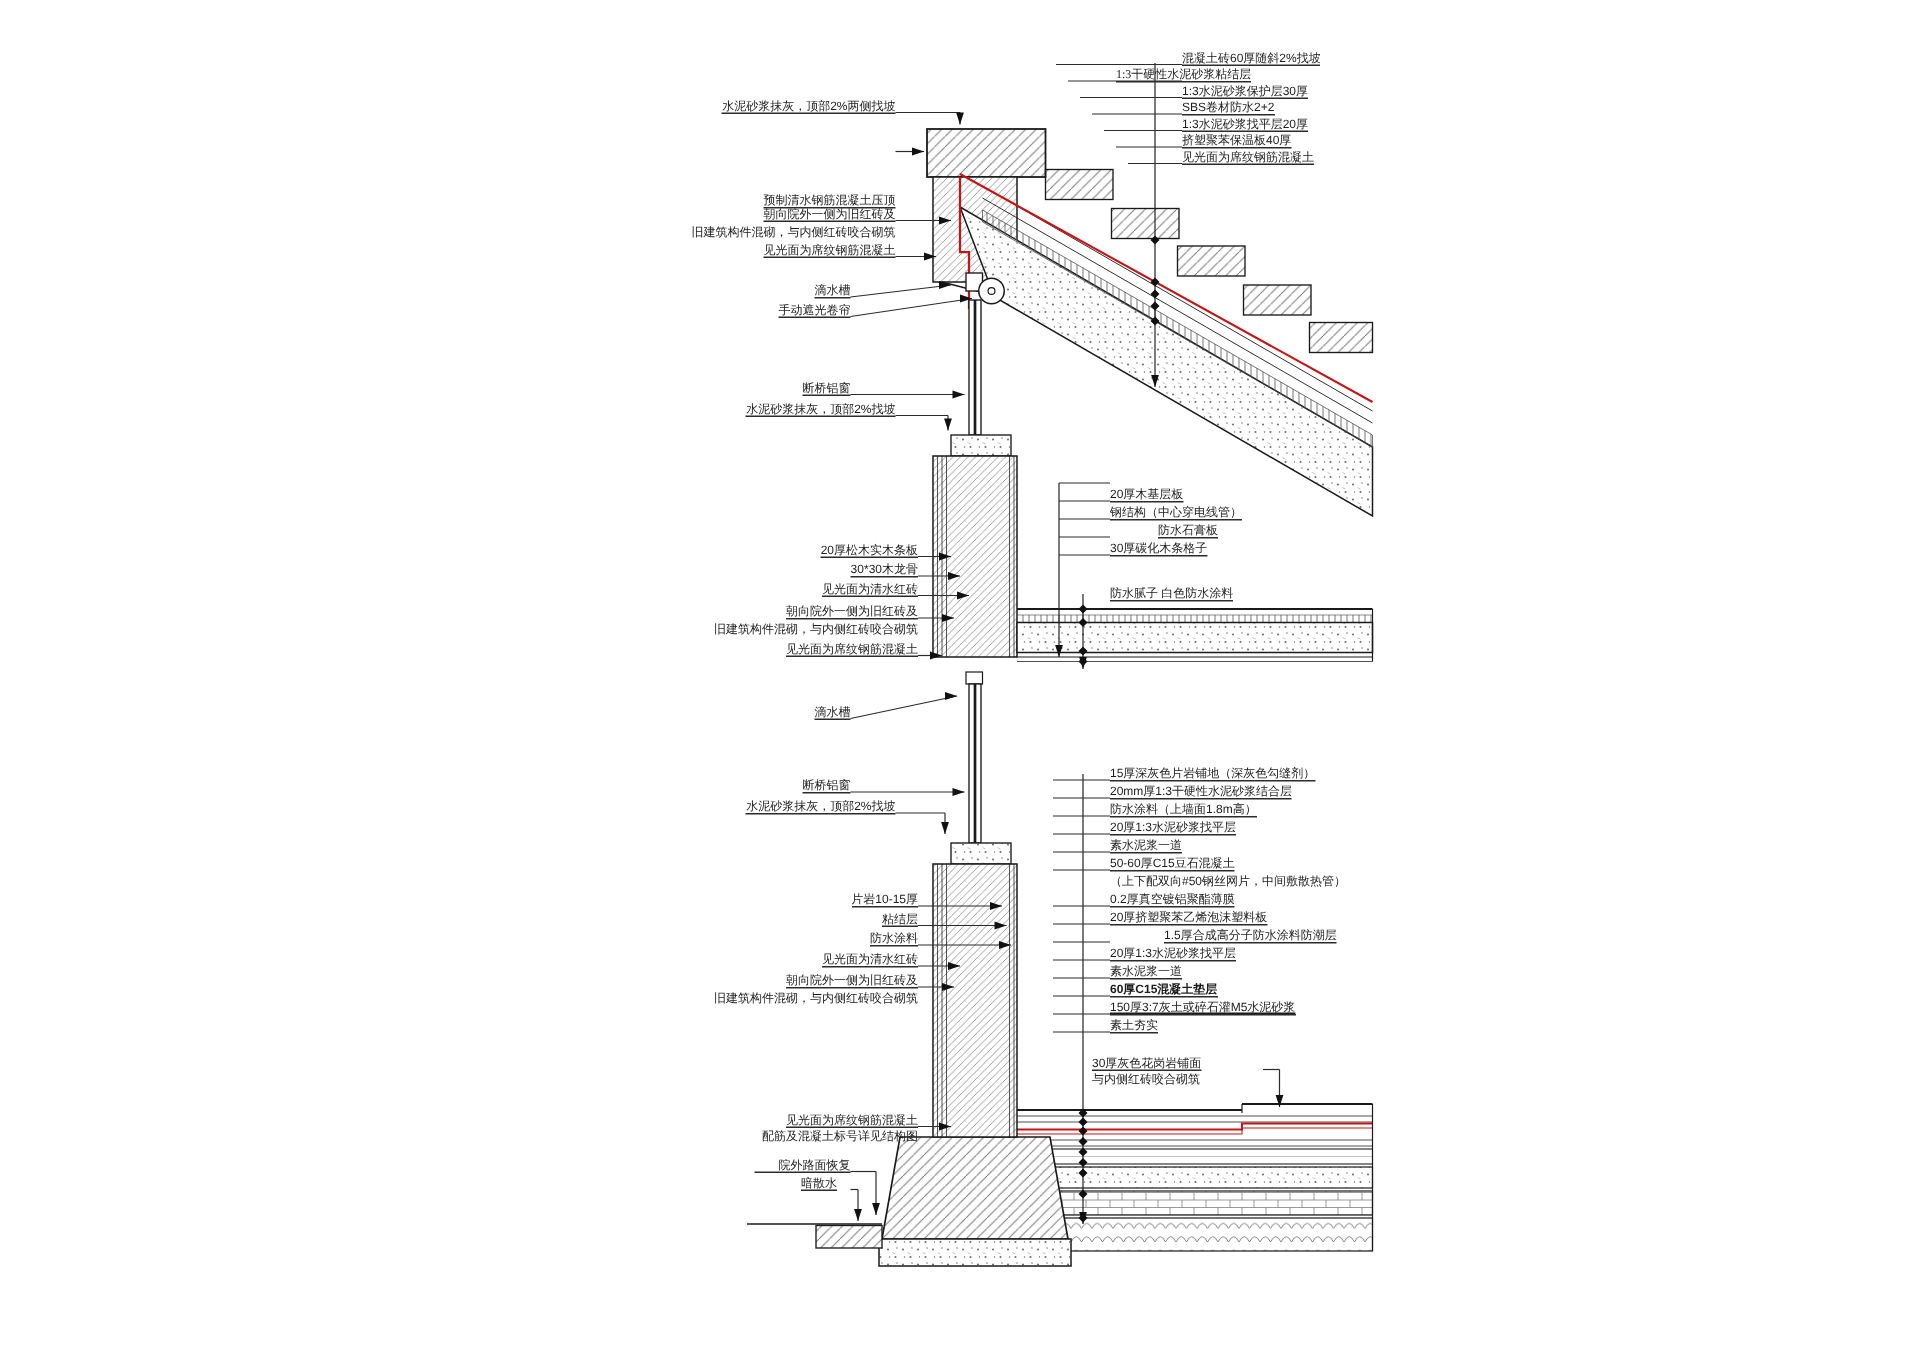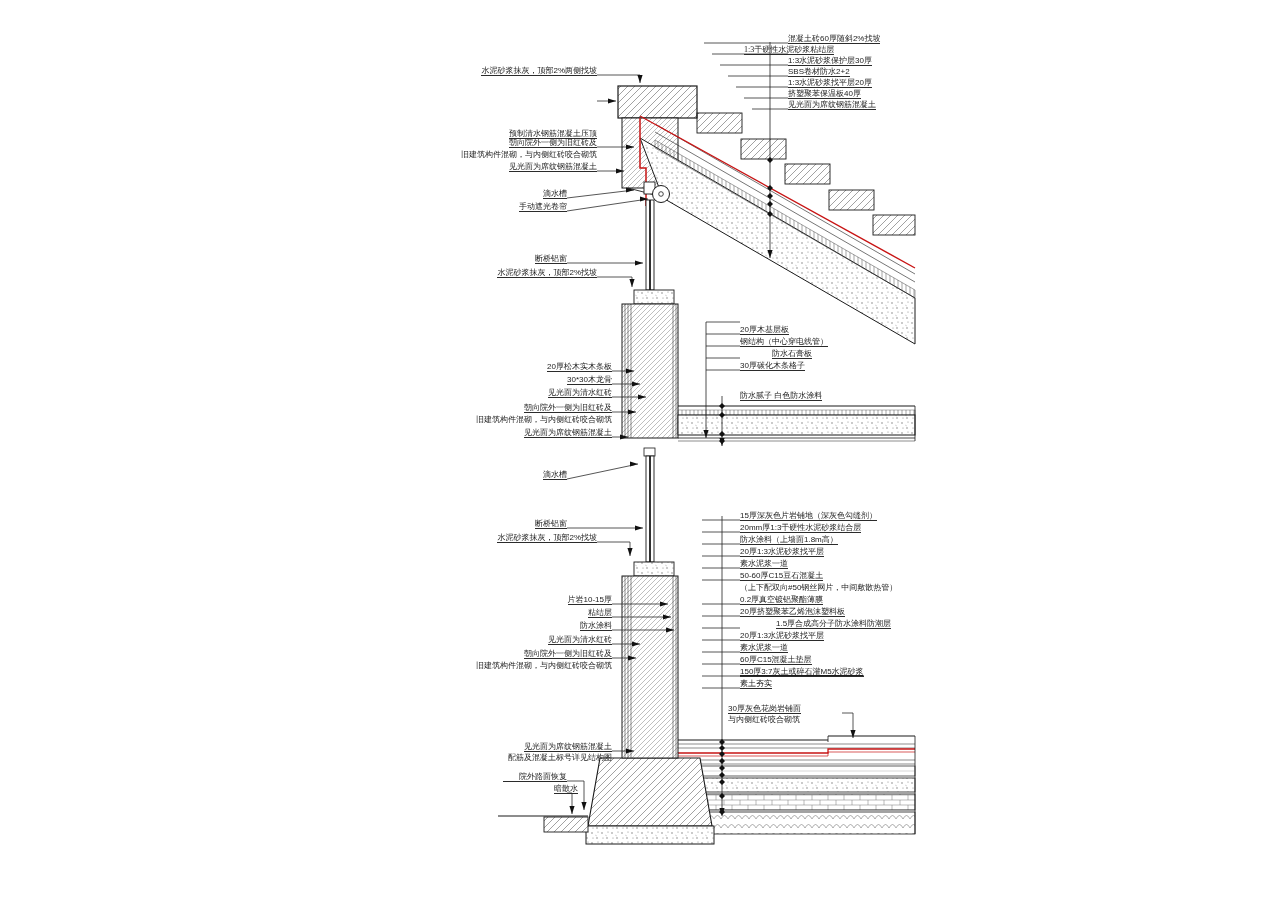--- a/index.html
+++ b/index.html
@@ -274,21 +274,21 @@
       <div class="lbl u" style="top: 254px; right: 713px;">断桥铝窗</div>
       <div class="lbl u" style="top: 268px; right: 683px;">水泥砂浆抹灰，顶部2%找坡</div>
       <div class="lbl u" style="top: 470px; right: 713px;">滴水槽</div>
       <div class="lbl u" style="top: 519px; right: 713px;">断桥铝窗</div>
       <div class="lbl u" style="top: 533px; right: 683px;">水泥砂浆抹灰，顶部2%找坡</div>
       <div class="lbl u" style="top: 704px; left: 728px;">30厚灰色花岗岩铺面</div>
       <div class="lbl" style="top: 715px; left: 728px;">与内侧红砖咬合砌筑</div>
       <div class="lbl u" style="top: 742px; right: 668px;">见光面为席纹钢筋混凝土</div>
       <div class="lbl" style="top: 753px; right: 668px;">配筋及混凝土标号详见结构图</div>
       <div class="lbl u" style="top: 772px; right: 713px; padding-left: 16px;">院外路面恢复</div>
-      <div class="lbl u" style="top: 784px; right: 702px;">暗散水</div>
+      <div class="lbl u" style="top: 784px; right: 722px;">暗散水</div>
       <div class="lbl u" style="top: 34px; left: 788px;">混凝土砖60厚随斜2%找坡</div>
       <div class="lbl u" style="top: 45px; left: 744px; font-family: Liberation Serif, serif;">1:3干硬性水泥砂浆粘结层</div>
       <div class="lbl u" style="top: 56px; left: 788px;">1:3水泥砂浆保护层30厚</div>
       <div class="lbl u" style="top: 67px; left: 788px;">SBS卷材防水2+2</div>
       <div class="lbl u" style="top: 78px; left: 788px;">1:3水泥砂浆找平层20厚</div>
       <div class="lbl u" style="top: 89px; left: 788px;">挤塑聚苯保温板40厚</div>
       <div class="lbl u" style="top: 100px; left: 788px;">见光面为席纹钢筋混凝土</div>
       <div class="lbl u" style="top: 313px; left: 740px; margin-top: 48px;">30厚碳化木条格子</div>
       <div class="lbl u" style="top: 325px; left: 740px;">20厚木基层板</div>
       <div class="lbl u" style="top: 337px; left: 740px;">钢结构（中心穿电线管）</div>
@@ -305,21 +305,21 @@
       <div class="lbl u" style="top: 535px; left: 740px;">防水涂料（上墙面1.8m高）</div>
       <div class="lbl u" style="top: 547px; left: 740px;">20厚1:3水泥砂浆找平层</div>
       <div class="lbl u" style="top: 559px; left: 740px;">素水泥浆一道</div>
       <div class="lbl u" style="top: 571px; left: 740px;">50-60厚C15豆石混凝土</div>
       <div class="lbl" style="top: 583px; left: 740px;">（上下配双向#50钢丝网片，中间敷散热管）</div>
       <div class="lbl u" style="top: 595px; left: 740px;">0.2厚真空镀铝聚酯薄膜</div>
       <div class="lbl u" style="top: 607px; left: 740px;">20厚挤塑聚苯乙烯泡沫塑料板</div>
       <div class="lbl u" style="top: 619px; left: 776px;">1.5厚合成高分子防水涂料防潮层</div>
       <div class="lbl u" style="top: 631px; left: 740px;">20厚1:3水泥砂浆找平层</div>
       <div class="lbl u" style="top: 643px; left: 740px;">素水泥浆一道</div>
-      <div class="lbl u" style="top: 655px; left: 740px;">60厚C15混凝土垫层</div>
+      <div class="lbl u" style="top: 655px; left: 740px; font-weight: bold;">60厚C15混凝土垫层</div>
       <div class="lbl u" style="top: 667px; left: 740px; text-decoration: underline;">150厚3:7灰土或碎石灌M5水泥砂浆</div>
       <div class="lbl u" style="top: 679px; left: 740px;">素土夯实</div>
       <div class="lbl u" style="top: 595px; right: 668px;">片岩10-15厚</div>
       <div class="lbl u" style="top: 608px; right: 668px;">粘结层</div>
       <div class="lbl u" style="top: 621px; right: 668px;">防水涂料</div>
       <div class="lbl u" style="top: 635px; right: 668px;">见光面为清水红砖</div>
       <div class="lbl u" style="top: 649px; right: 668px;">朝向院外一侧为旧红砖及</div>
       <div class="lbl" style="top: 661px; right: 668px;">旧建筑构件混砌，与内侧红砖咬合砌筑</div>
     </div>
 </div>

